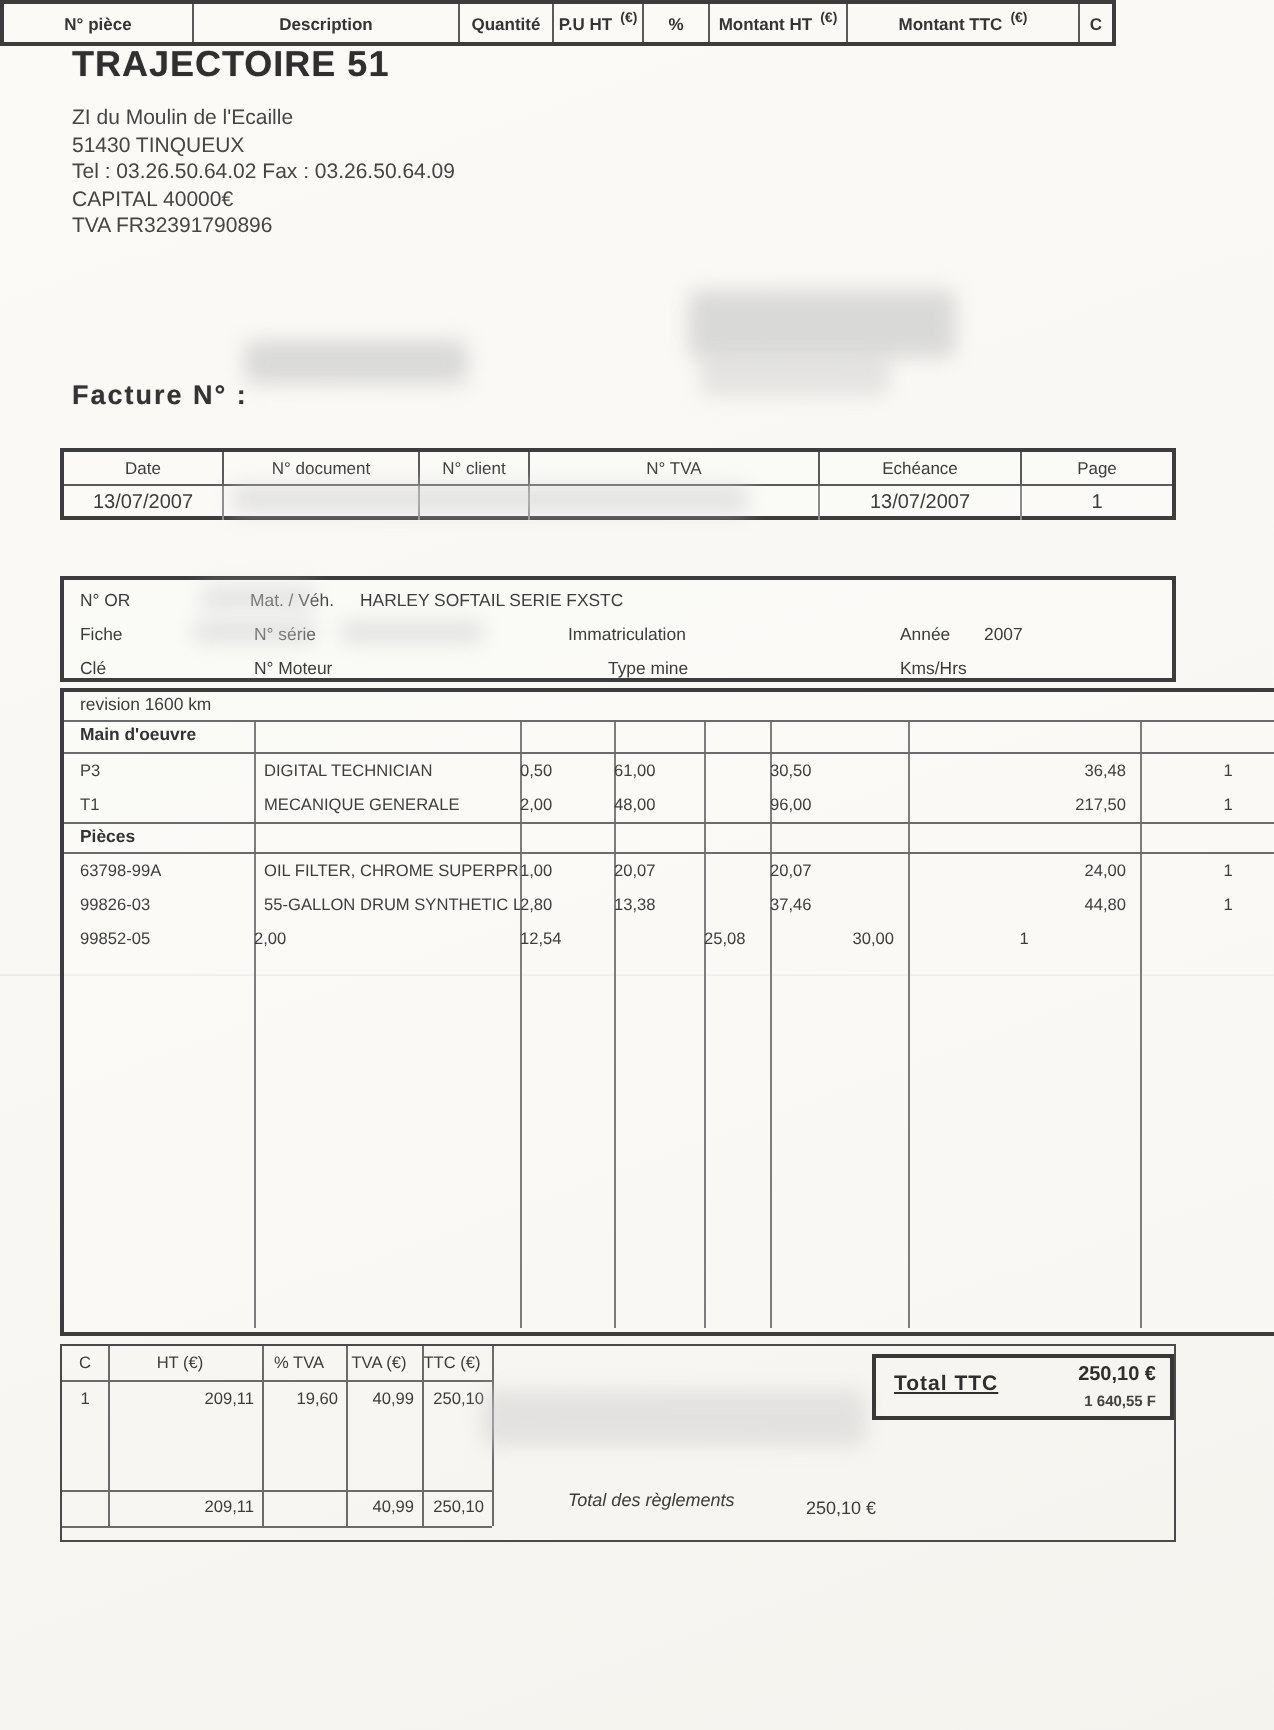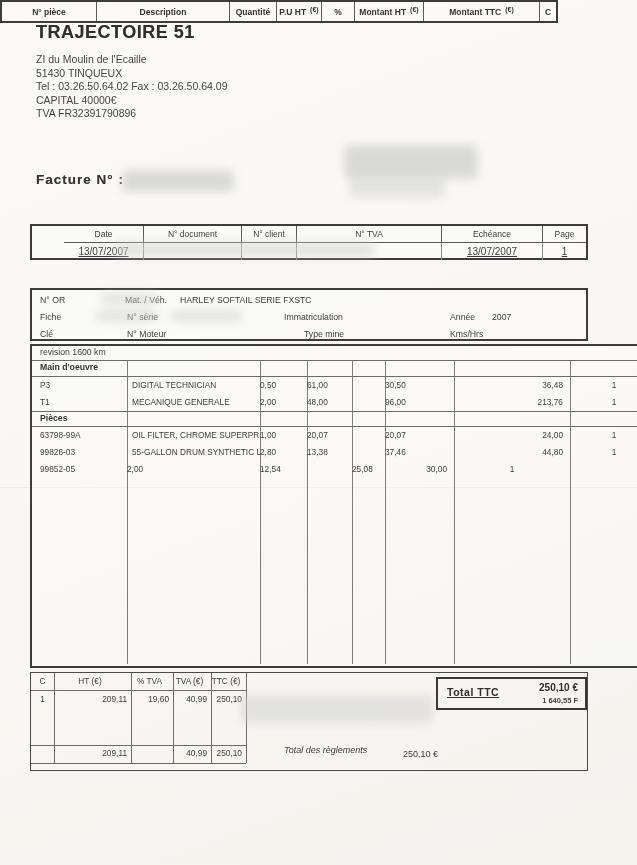--- a/index.html
+++ b/index.html
@@ -15,36 +15,36 @@
   }
   .crease { position:absolute; left:0; width:100%; height:2px;
     background: linear-gradient(180deg, rgba(255,255,255,.8), rgba(160,155,145,.18)); }
   .soft { text-shadow: 0 0 .5px rgba(70,70,70,.55); }
 
   
   .company { position:absolute; left:36px; top:22px; }
   .company .name { font-size:18px; font-weight:bold; color:#2f2f2f; letter-spacing:.5px; margin-bottom:10px; }
   .company .line { font-size:10.5px; line-height:13.5px; color:#454545; }
 
-  .facture-label { position:absolute; left:36px; top:172px; font-size:13.5px; font-weight:bold; color:#333; letter-spacing:1px; }
+  .facture-label { position:absolute; left:36px; top:190px; font-size:13.5px; font-weight:bold; color:#333; letter-spacing:1px; }
 
   .blur { position:absolute; background:#d2d2d2; border-radius:5px; filter:blur(5px); opacity:.8; }
   .blur.light { opacity:.55; }
 
   
   .boxed { position:absolute; border:2px solid #3c3c3c; background:rgba(255,255,255,.25); }
   .thin-boxed { position:absolute; border:1.5px solid #4a4a4a; }
 
   
   .info-table { left:30px; top:224px; width:558px; height:36px; }
-  .info-row { display:grid; grid-template-columns:80px 98px 55px 145px 101px 1fr; height:17px;margin-left:32px; }
+  .info-row { display:grid; grid-template-columns:80px 98px 55px 145px 101px 1fr; height:17px; }
   .info-row.hdr { border-bottom:1px solid #5a5a5a; }
   .info-cell { border-right:1px solid #5a5a5a; font-size:8.5px; line-height:16px; text-align:center; color:#3c3c3c; }
   .info-cell:last-child { border-right:none; }
-  .info-row.val .info-cell { font-size:10px; line-height:17px; border-right:1px solid #8a8a8a;text-decoration:underline; }
+  .info-row.val .info-cell { font-size:10px; line-height:17px; border-right:1px solid #8a8a8a; }
   .info-row.val .info-cell:last-child { border-right:none; }
 
   
   .items-header { left:30px; top:262px; width:558px; height:23px; display:grid;
     grid-template-columns:95px 133px 47px 45px 33px 69px 116px 1fr; border:2px solid #3c3c3c; }
   .ih-cell { border-right:1px solid #5a5a5a; font-size:8.5px; font-weight:bold; color:#353535;
     display:flex; align-items:center; justify-content:center; gap:4px; position:relative; }
   .ih-cell:last-child { border-right:none; }
   .ih-unit { font-size:7px; font-weight:bold; position:relative; top:-2px; }
 
@@ -206,21 +206,21 @@
         <div class="c-ttc">36,48</div>
         <div class="c-c">1</div>
       </div>
       <div class="item-row" style="top:48px">
         <div class="c-piece">T1</div>
         <div class="c-desc">MECANIQUE GENERALE</div>
         <div class="c-num">2,00</div>
         <div class="c-num">48,00</div>
         <div class="c-num"></div>
         <div class="c-num">96,00</div>
-        <div class="c-ttc">213,76</div>
+        <div class="c-ttc">217,50</div>
         <div class="c-c">1</div>
       </div>
 
       <div class="hline" style="top:65px"></div>
       <div class="sec-row" style="top:67px">Pièces</div>
       <div class="hline" style="top:80px"></div>
 
       <div class="item-row" style="top:81px">
         <div class="c-piece">63798-99A</div>
         <div class="c-desc">OIL FILTER, CHROME SUPERPREMIU</div>

